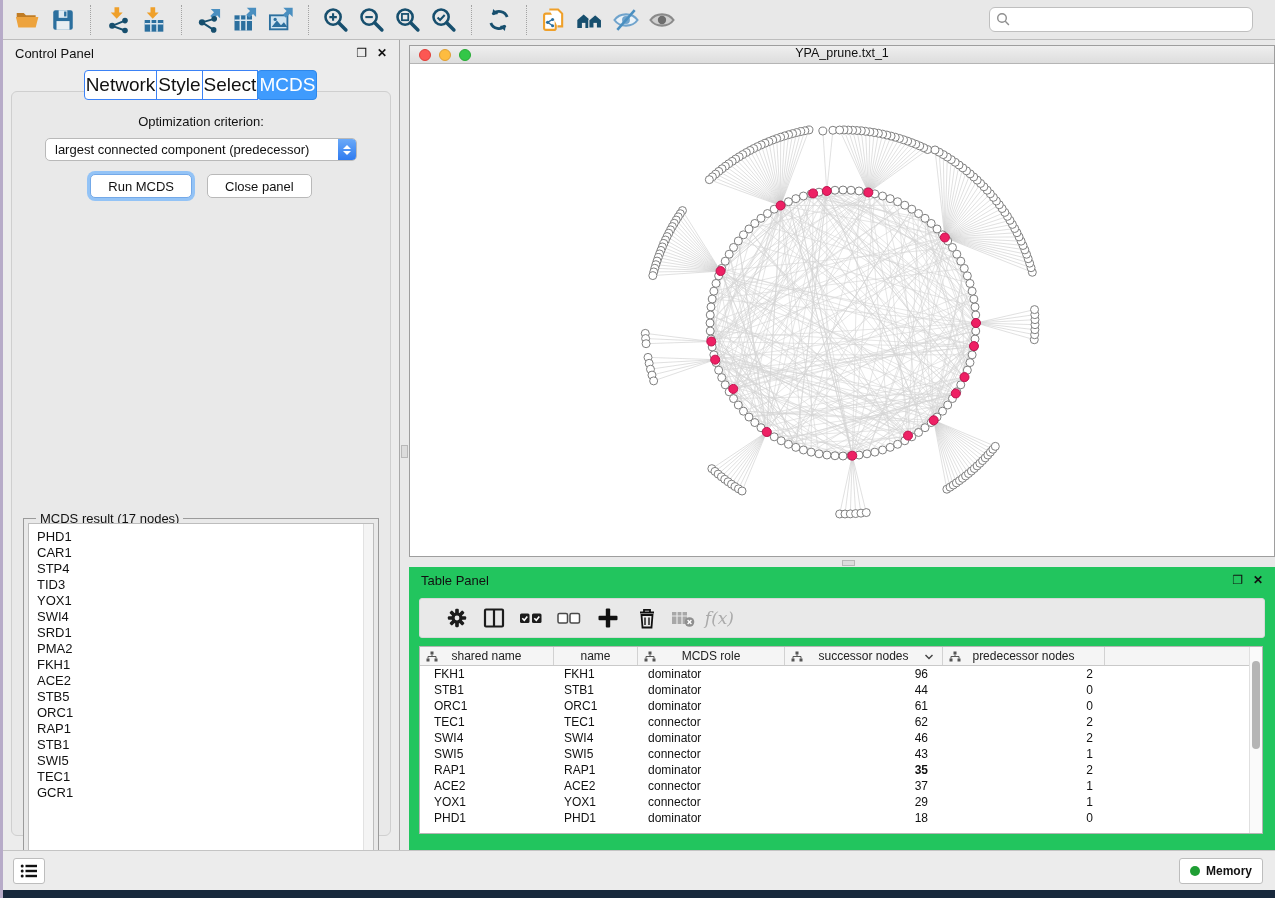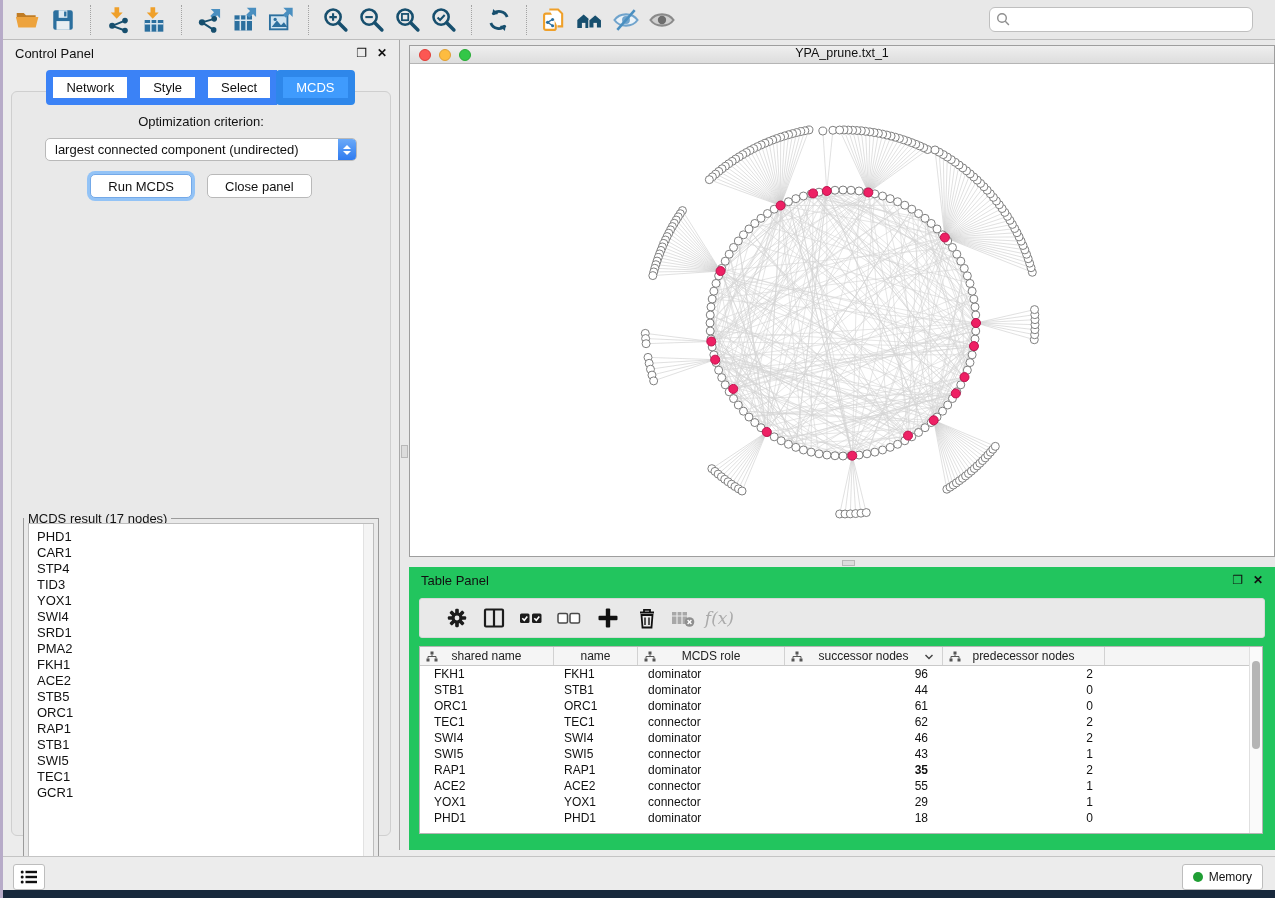--- a/index.html
+++ b/index.html
@@ -19,39 +19,39 @@
              background:#fff; padding-left:26px; font-size:13px; outline:none; }
   .search-ico { position:absolute; left:7px; top:5px; }
 
   
   .cpanel { position:absolute; left:0; top:40px; width:397px; bottom:40px; background:#ececec;
             border-right:1px solid #a9a9a9; }
   .panel-head { height:26px; display:flex; align-items:center; padding:0 12px; font-size:13px; color:#111; }
   .panel-head .mini { margin-left:auto; display:flex; gap:10px; }
   .mini span { font-size:12px; color:#111; cursor:default; line-height:12px; }
   .cp-tabs { position:absolute; left:0; right:0; top:30px; display:flex; justify-content:center; z-index:2; }
-  .cp-tab { padding:3px 13px; font-size:13px; background:#fff; border:7px solid #3b82f6; margin-left:-1px; color:#111; }
+  .cp-tab { padding:3px 1px; font-size:19px; background:#fff; border:1px solid #3b82f6; margin-left:-1px; color:#111; }
   .cp-tab:first-child { border-radius:4px 0 0 4px; }
   .cp-tab.active { background:#3f9bfd; border-color:#2e87ea; color:#fff; border-radius:4px; }
   .cp-inner { position:absolute; left:8px; right:8px; top:51px; bottom:14px; background:#e9e9e9;
               border:1px solid #cfcfcf; border-radius:6px; }
   .opt-label { text-align:center; margin-top:22px; font-size:13px; color:#111; }
   .dropdown { position:relative; width:312px; height:23px; margin:9px auto 0 auto; background:#fff;
               border:1px solid #b9b9b9; border-radius:5px; font-size:13px; line-height:21px; padding-left:9px; color:#111; }
   .stepper { position:absolute; right:0px; top:0px; bottom:0px; width:18px;
              background:linear-gradient(#6aa9f8,#2f7bf0); border-radius:0 4px 4px 0;
              display:flex; flex-direction:column; align-items:center; justify-content:center; gap:2px; }
   .stepper i { width:0; height:0; border-left:4px solid transparent; border-right:4px solid transparent; }
   .stepper .up { border-bottom:4px solid #fff; }
   .stepper .dn { border-top:4px solid #fff; }
   .btn-row { display:flex; justify-content:center; gap:15px; margin-top:13px; }
   .pbtn { height:24px; padding:0 17px; background:#fff; border:1px solid #b9b9b9; border-radius:5px; font-size:13px; color:#111; }
   .pbtn.focused { box-shadow:0 0 0 3px #93c3f6; border-color:#74a9e8; }
   .mcds-field { position:absolute; left:11px; right:11px; top:426px; height:372px; border:1px solid #9b9b9b; background:#e9e9e9; }
-  .mcds-legend { position:absolute; top:-8px; left:0; background:#e9e9e9; padding:0 4px; font-size:13px; color:#111; }
+  .mcds-legend { position:absolute; top:-8px; left:12px; background:#e9e9e9; padding:0 4px; font-size:13px; color:#111; }
   .mcds-list { position:absolute; left:4px; right:4px; top:4px; bottom:4px; background:#fff;
                border:1px solid #bdbdbd; overflow:hidden; padding:5px 0 0 8px; }
   .mcds-item { font-size:13px; line-height:16px; color:#111; }
   .mcds-scroll { position:absolute; right:0; top:0; bottom:0; width:10px; background:#f4f4f4; border-left:1px solid #e2e2e2; }
 
   
   .right-pane { position:absolute; left:397px; right:0; top:40px; bottom:40px; background:#e9e9e9; }
   .v-split { position:absolute; left:0; top:0; width:9px; bottom:0; }
   .v-handle { position:absolute; left:1px; top:405px; width:7px; height:13px; background:#dcdcdc; border:1px solid #b8b8b8; }
   .net-win { position:absolute; left:9px; right:0; top:5px; height:512px; background:#fff; border:1px solid #9e9e9e; }
@@ -86,21 +86,21 @@
   .td.c4 { text-align:right; padding-right:12px; }
   .tbl-scroll { position:absolute; right:0; top:0; bottom:0; width:13px; background:#fafafa; border-left:1px solid #e0e0e0; }
   .tbl-thumb { position:absolute; left:2px; right:2px; top:14px; height:88px; background:#b5b5b5; border-radius:5px; }
   .t-tabs { position:absolute; left:0; right:0; bottom:4px; display:flex; justify-content:center; }
   .t-tab { padding:3px 12px; font-size:12.5px; background:#fff; border:1px solid #bdbdbd; margin-left:-1px; color:#111; }
   .t-tab:first-child { border-radius:4px 0 0 4px; }
   .t-tab:last-child { border-radius:0 4px 4px 0; }
   .t-tab.active { background:#3b99fc; border-color:#2e87ea; color:#fff; border-radius:4px; }
 
   
-  .statusbar { position:absolute; left:0; right:0; bottom:0; height:34px; background:#ececec; border-top:1px solid #c4c4c4; }
+  .statusbar { position:absolute; left:0; right:0; bottom:0; height:40px; background:#ececec; border-top:1px solid #c4c4c4;font-weight:bold; }
   .list-btn { position:absolute; left:10px; top:7px; width:32px; height:26px; background:#fff; border:1px solid #bdbdbd;
               border-radius:3px; display:flex; align-items:center; justify-content:center; }
   .mem-btn { position:absolute; right:12px; top:7px; height:26px; background:#fff; border:1px solid #bdbdbd;
              border-radius:3px; display:flex; align-items:center; gap:6px; padding:0 10px; font-size:12px; color:#111; }
   .mem-dot { width:10px; height:10px; border-radius:50%; background:#1f9e34; }
 </style>
 </head>
 <body>
 
 <div class="app">
@@ -253,21 +253,21 @@
     </div>
     <div class="cp-tabs" id="cp-tabs">
         <div class="cp-tab">Network</div>
         <div class="cp-tab">Style</div>
         <div class="cp-tab">Select</div>
         <div class="cp-tab active">MCDS</div>
       </div>
     <div class="cp-inner">
       <div class="opt-label">Optimization criterion:</div>
       <div class="dropdown">
-        <span>largest connected component (undirected)</span>
+        <span>largest connected component (predecessor)</span>
         <span class="stepper">
             <i class="up"></i>
             <i class="dn"></i>
           </span>
       </div>
       <div class="btn-row">
         <button class="pbtn focused">Run MCDS</button>
         <button class="pbtn">Close panel</button>
       </div>
       <div class="mcds-field">
@@ -1249,21 +1249,21 @@
               <div class="td c0" style="width: 134px;">RAP1</div>
               <div class="td c1" style="width: 84px;">RAP1</div>
               <div class="td c2" style="width: 147px;">dominator</div>
               <div class="td c3" style="width: 158px; font-weight: bold;">35</div>
               <div class="td c4" style="width: 162px;">2</div>
             </div>
             <div class="tr">
               <div class="td c0" style="width: 134px;">ACE2</div>
               <div class="td c1" style="width: 84px;">ACE2</div>
               <div class="td c2" style="width: 147px;">connector</div>
-              <div class="td c3" style="width: 158px;">55</div>
+              <div class="td c3" style="width: 158px;">37</div>
               <div class="td c4" style="width: 162px;">1</div>
             </div>
             <div class="tr">
               <div class="td c0" style="width: 134px;">YOX1</div>
               <div class="td c1" style="width: 84px;">YOX1</div>
               <div class="td c2" style="width: 147px;">connector</div>
               <div class="td c3" style="width: 158px;">29</div>
               <div class="td c4" style="width: 162px;">1</div>
             </div>
             <div class="tr">

